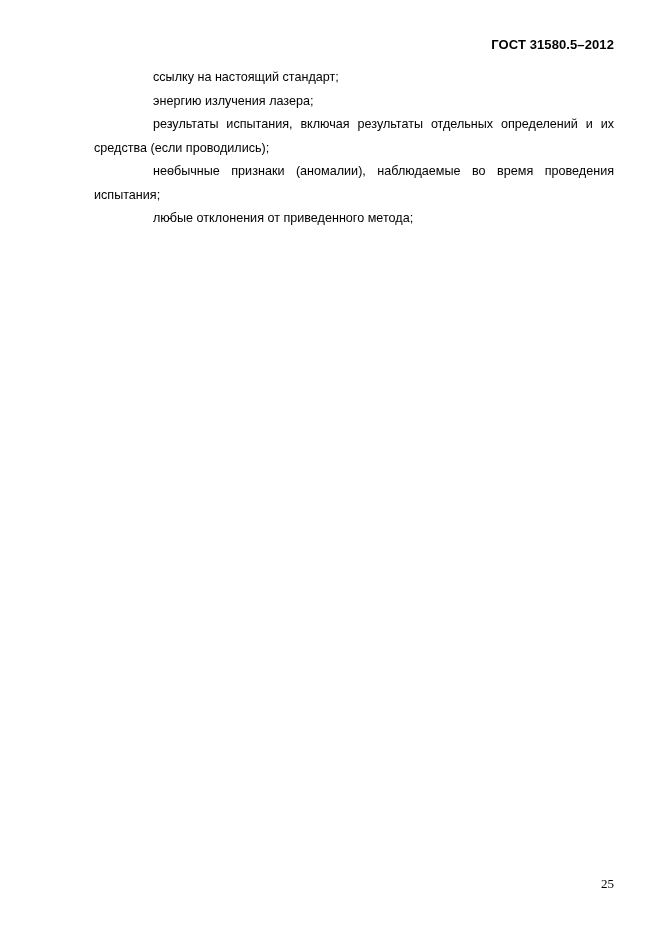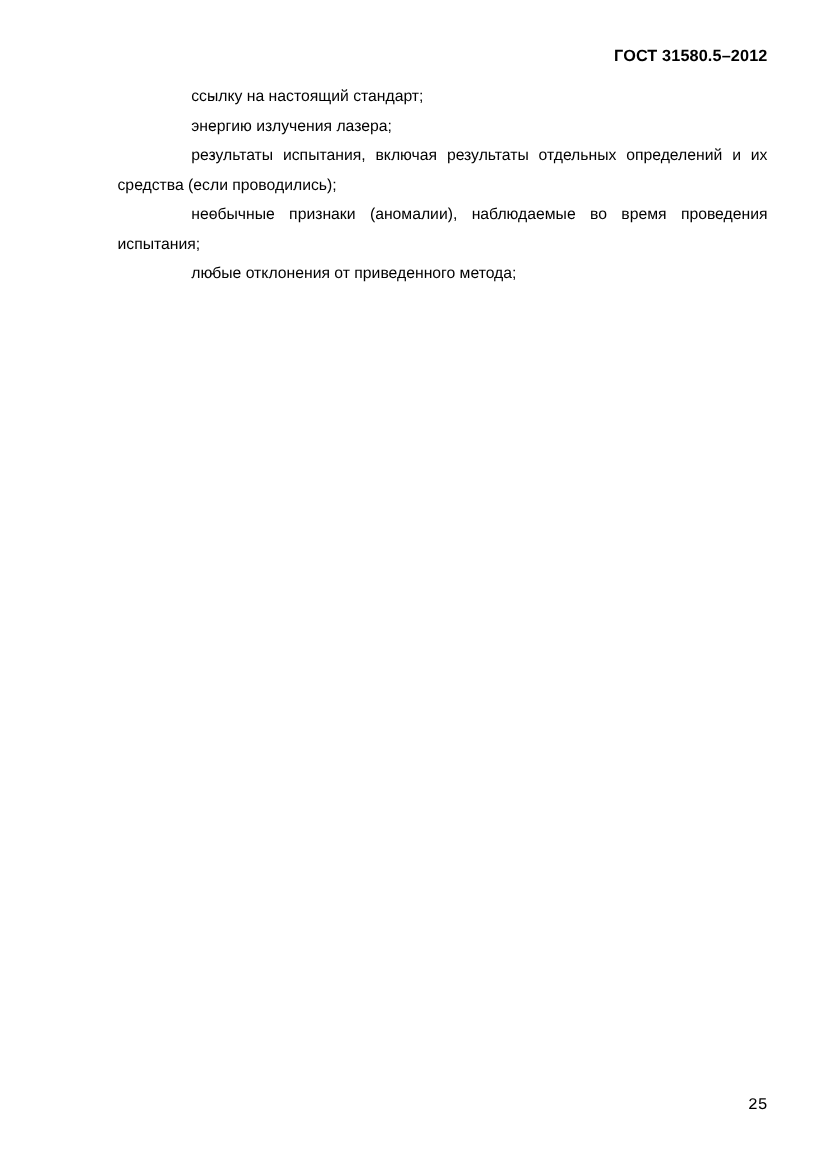--- a/index.html
+++ b/index.html
@@ -43,21 +43,21 @@
       display: inline-block;
       width: 22px;
     }
     .item.justify-first {
       text-align: justify;
     }
     .page-number {
       position: absolute;
       top: 876px;
       right: 47px;
-      font-family: Liberation Mono, monospace;
+      font-family: Liberation Serif, serif;
       font-size: 13px;
     }
   </style>
 </head>
 <body>
 
 <div class="header">ГОСТ 31580.5–2012</div>
 
 <div class="body-text">
   <p class="item"><span class="dash">-</span><span>ссылку на настоящий стандарт;</span></p>

